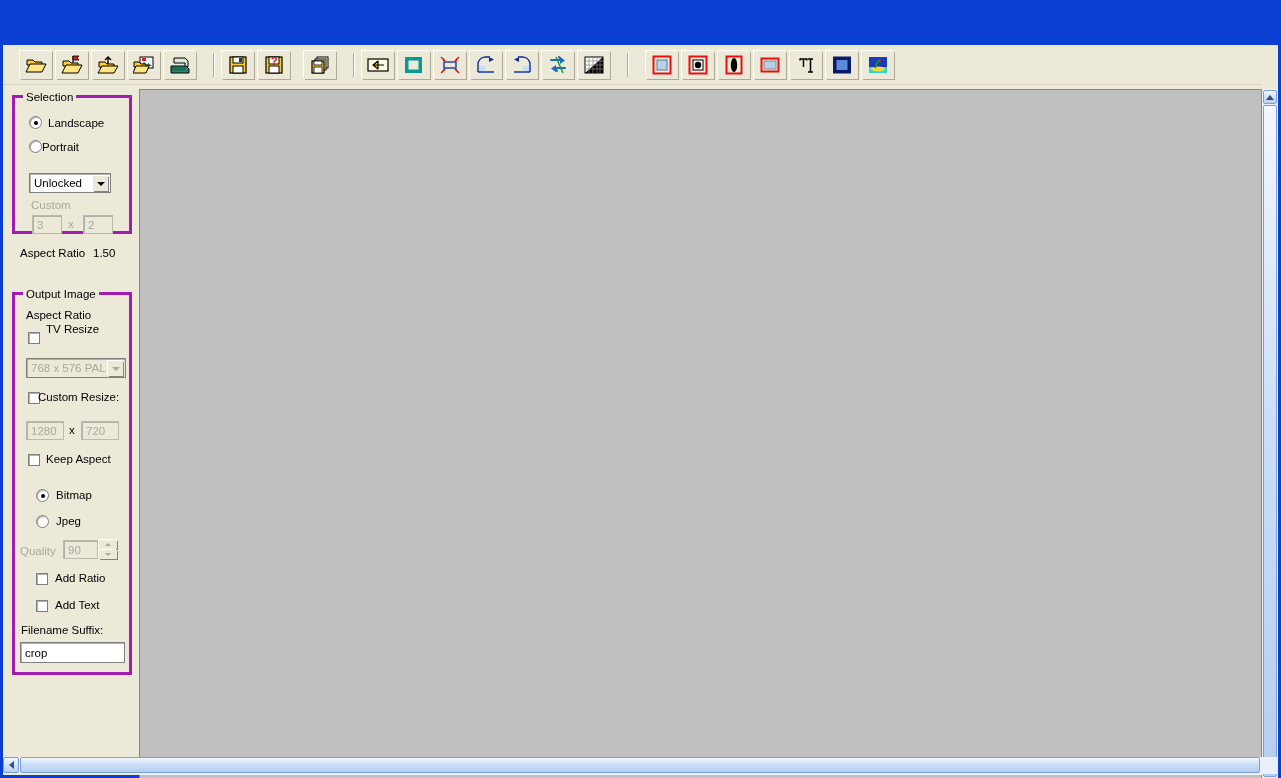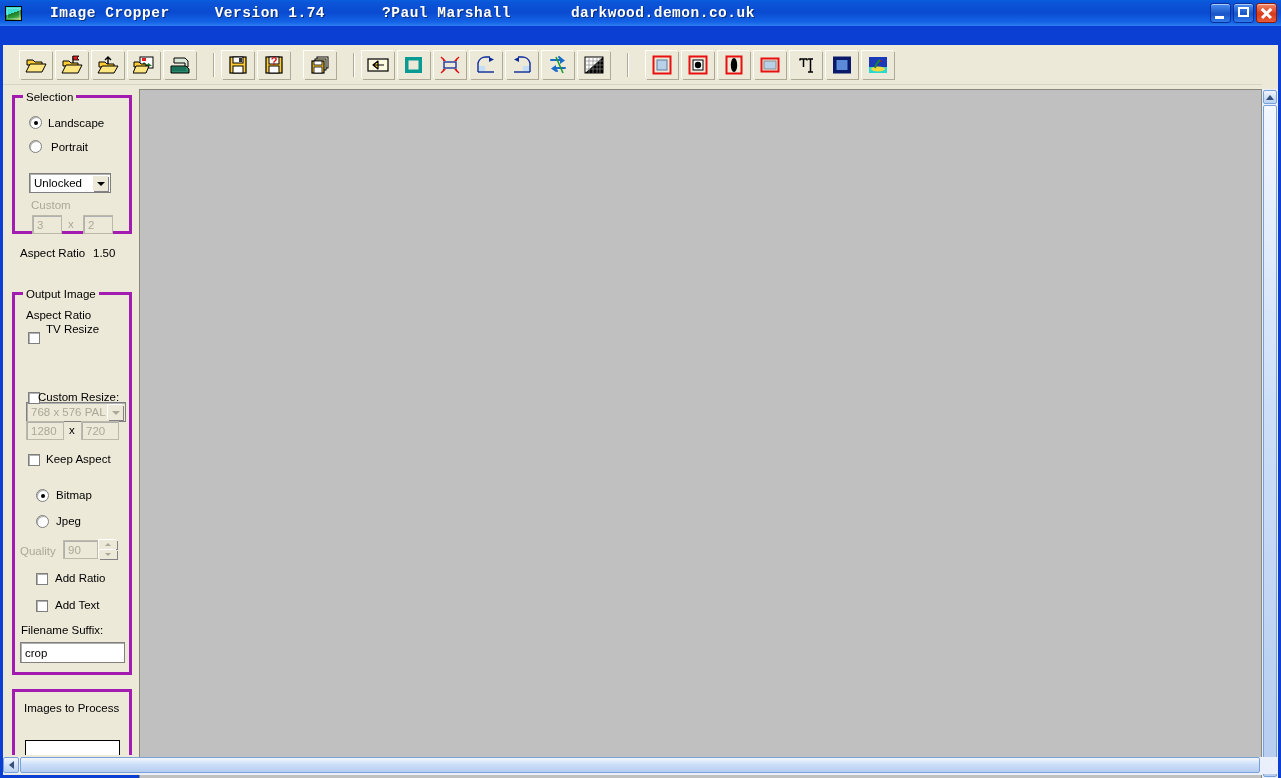--- a/index.html
+++ b/index.html
@@ -176,40 +176,20 @@
 
   #vscroll { position:absolute; right:0; top:44px; width:16px; height:706px; background:#e9f0fb; }
   #hscroll-canvas { position:absolute; left:136px; bottom:0; width:1123px; height:16px; background:#e9f0fb; }
   #hscroll-main { position:absolute; left:3px; bottom:4px; width:1275px; height:17px; background:#e9f0fb; }
 </style>
 </head>
 <body>
 
 <div id="window">
 
-  <div id="titlebar">
-    <div id="title-icon"></div>
-    <span class="title-seg" id="t-app">Image Cropper</span>
-    <span class="title-seg" id="t-ver">Version 1.74</span>
-    <span class="title-seg" id="t-auth">?Paul Marshall</span>
-    <span class="title-seg" id="t-site">darkwood.demon.co.uk</span>
-
-    <div id="win-buttons">
-      <div class="winbtn blue">
-          <span class="wb-min"></span>
-        </div>
-      <div class="winbtn blue">
-          <span class="wb-max"></span>
-        </div>
-      <div class="winbtn red">
-        <span class="wb-cl-a"></span>
-        <span class="wb-cl-b"></span>
-      </div>
-    </div>
-  </div>
 
 
   <div id="client">
 
     <div id="toolbar">
 
       <div class="tb-btn tb-first">
         <svg class="tb-ico" viewBox="0 0 22 20">
           <path d="M2 5 h6 l2 2 h7 v3 H2z" fill="#ffcc33" stroke="#000" stroke-width="1"></path>
           <path d="M1 17 L5 9 h16 l-4 8 z" fill="#ffe680" stroke="#000" stroke-width="1"></path>
@@ -389,21 +369,21 @@
 
     <div id="leftcol">
 
       <div class="groupbox" style="top:6px; height:139px;">
         <span class="gb-title">Selection</span>
 
         <div class="radio on" style="left:14px; top:18px;"></div>
         <span class="lbl" style="position:absolute; left:33px; top:19px;">Landscape</span>
 
         <div class="radio" style="left:14px; top:42px;"></div>
-        <span class="lbl" style="position:absolute; left:36px; top:43px;">Portrait</span>
+        <span class="lbl" style="position:absolute; left:27px; top:43px;">Portrait</span>
 
         <div class="combo" style="left:14px; top:75px; width:82px;">
           <span class="cval">Unlocked</span>
           <span class="cbtn">
               <i class="caret"></i>
             </span>
         </div>
 
         <span class="lbl dim" style="position:absolute; left:16px; top:101px;">Custom</span>
         <div class="txtbox dim" style="left:17px; top:117px; width:30px;">
@@ -419,21 +399,21 @@
       <span class="lbl" style="position:absolute; left:85px; top:158px;">1.50</span>
 
       <div class="groupbox" style="top:203px; height:383px;">
         <span class="gb-title">Output Image</span>
 
         <span class="lbl" style="position:absolute; left:11px; top:14px;">Aspect Ratio</span>
 
         <div class="checkbox" style="left:13px; top:37px;"></div>
         <span class="lbl" style="position:absolute; left:31px; top:28px;text-align:center;">TV Resize</span>
 
-        <div class="combo dim" style="left:11px; top:63px; width:100px;margin-top:44px;">
+        <div class="combo dim" style="left:11px; top:63px; width:100px;">
           <span class="cval">768 x 576  PAL</span>
           <span class="cbtn">
               <i class="caret"></i>
             </span>
         </div>
 
         <div class="checkbox" style="left:13px; top:97px;"></div>
         <span class="lbl" style="position:absolute; left:23px; top:96px;">Custom Resize:</span>
 
         <div class="txtbox dim" style="left:11px; top:126px; width:38px;">
@@ -471,24 +451,20 @@
 
         <div class="checkbox" style="left:21px; top:305px;"></div>
         <span class="lbl" style="position:absolute; left:40px; top:304px;">Add Text</span>
 
         <span class="lbl" style="position:absolute; left:6px; top:329px;">Filename Suffix:</span>
         <div class="txtbox" style="left:5px; top:347px; width:105px; height:21px;">
           <span>crop</span>
         </div>
       </div>
 
-      <div class="groupbox" style="top:600px; height:70px;">
-        <span class="gb-title" style="top:10px; left:6px;">Images to Process</span>
-        <div style="position:absolute; left:10px; top:48px; width:95px; height:22px; background:#fff; border:1px solid #000;"></div>
-      </div>
     </div>
 
     <div id="canvas-wrap">
       <span></span>
     </div>
 
     <div id="vscroll">
       <div class="sb-btn" style="position:absolute; left:1px; top:1px; width:14px; height:14px;">
           <i class="ar ar-up"></i>
         </div>

